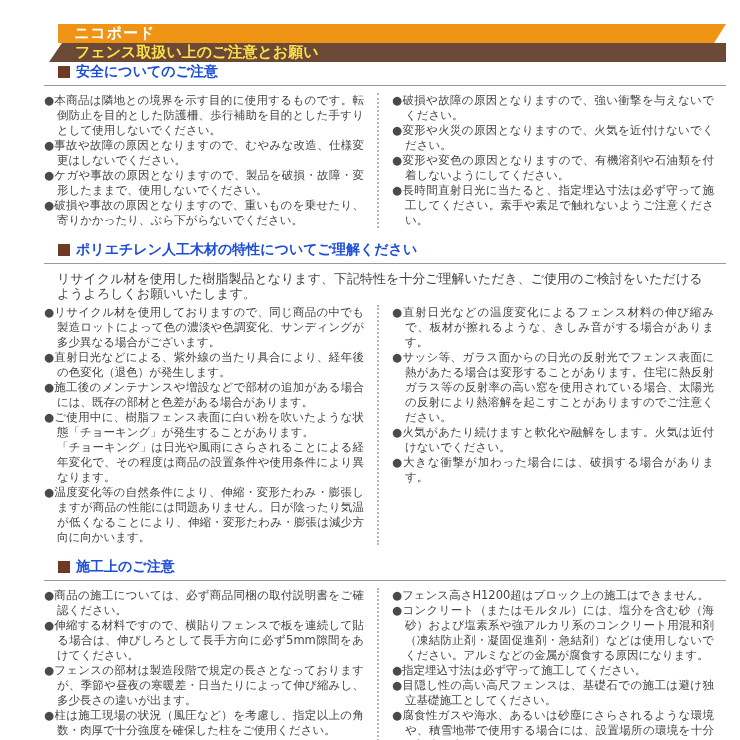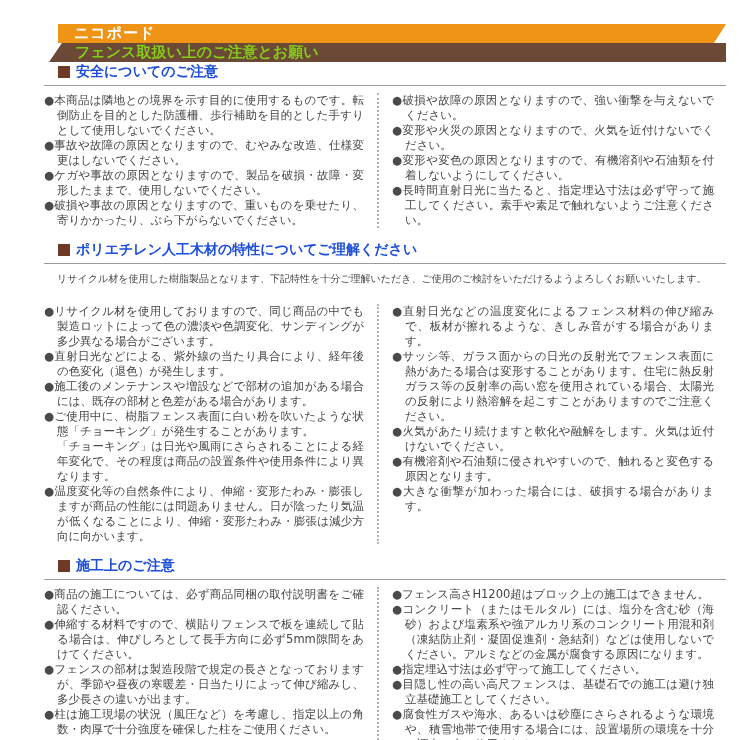--- a/index.html
+++ b/index.html
@@ -14,38 +14,38 @@
   
   .hdr{display:flex;align-items:stretch;height:27px;margin:4px -12px 12px 14px;flex-direction:column;}
   .hdr .logo{
     background:var(--logo-bg,#ef9414);color:#fff;font-weight:bold;font-size:15px;
     letter-spacing:1px;display:flex;align-items:center;
     padding:0 20px 0 16px;
     clip-path:polygon(0 0,100% 0,calc(100% - 12px) 100%,0 100%);
     position:relative;z-index:2;
   }
   .hdr .bar{
-    flex:1;background:var(--bar-bg,#6b4936);color:#84cc16;font-weight:bold;font-size:15px;
+    flex:1;background:var(--bar-bg,#6b4936);color:#fde047;font-weight:bold;font-size:15px;
     display:flex;align-items:center;padding:0 12px 0 26px;
     clip-path:polygon(13px 0,100% 0,100% 100%,0 100%);
     margin-left:-9px;position:relative;z-index:1;
   }
   
   .sec{margin-bottom:13px;}
   .sec-head{
     display:flex;align-items:center;gap:6px;
     padding:0 0 4px 14px;margin:0 -12px 7px 0;
     border-bottom:1px solid #9b9b9b;
   }
   .sec-head .sq{
     width:12px;height:12px;background:var(--marker,#6e3a26);
     display:inline-block;flex:0 0 auto;
   }
   .sec-head .t{font-size:14px;font-weight:bold;color:#1d4ed8;}
-  .intro{font-size:10px;line-height:15px;margin:0 0 18px 13px;}
+  .intro{font-size:13px;line-height:15px;margin:0 0 4px 13px;}
   
   .cols{display:flex;align-items:stretch;}
   .col{width:50%;box-sizing:border-box;}
   .col.l{padding-right:13px;border-right:2px dotted #b3b3b3;}
   .col.r{padding-left:13px;}
   ul.blist{list-style:none;margin:0;padding:0;}
   ul.blist li{
     font-size:11.5px;line-height:15px;
     padding-left:13px;text-indent:-13px;
     text-align:justify;
@@ -106,21 +106,20 @@
             <li><span class="blt">●</span><span>施工後のメンテナンスや増設などで部材の追加がある場合には、既存の部材と色差がある場合があります。</span></li>
             <li><span class="blt">●</span><span>ご使用中に、樹脂フェンス表面に白い粉を吹いたような状態「チョーキング」が発生することがあります。</span><div class="note">「チョーキング」は日光や風雨にさらされることによる経年変化で、その程度は商品の設置条件や使用条件により異なります。</div></li>
             <li><span class="blt">●</span><span>温度変化等の自然条件により、伸縮・変形たわみ・膨張しますが商品の性能には問題ありません。日が陰ったり気温が低くなることにより、伸縮・変形たわみ・膨張は減少方向に向かいます。</span></li>
           </ul>
       </div>
       <div class="col r">
         <ul class="blist">
             <li><span class="blt">●</span><span>直射日光などの温度変化によるフェンス材料の伸び縮みで、板材が擦れるような、きしみ音がする場合があります。</span></li>
             <li><span class="blt">●</span><span>サッシ等、ガラス面からの日光の反射光でフェンス表面に熱があたる場合は変形することがあります。住宅に熱反射ガラス等の反射率の高い窓を使用されている場合、太陽光の反射により熱溶解を起こすことがありますのでご注意ください。</span></li>
             <li><span class="blt">●</span><span>火気があたり続けますと軟化や融解をします。火気は近付けないでください。</span></li>
-            <li><span class="blt">●</span><span>有機溶剤や石油類に侵されやすいので、触れると変色する原因となります。</span></li>
             <li><span class="blt">●</span><span>大きな衝撃が加わった場合には、破損する場合があります。</span></li>
           </ul>
       </div>
     </div>
   </div>
 
   <div class="sec">
     <div class="sec-head">
       <span class="sq"></span>
       <span class="t">施工上のご注意</span>

